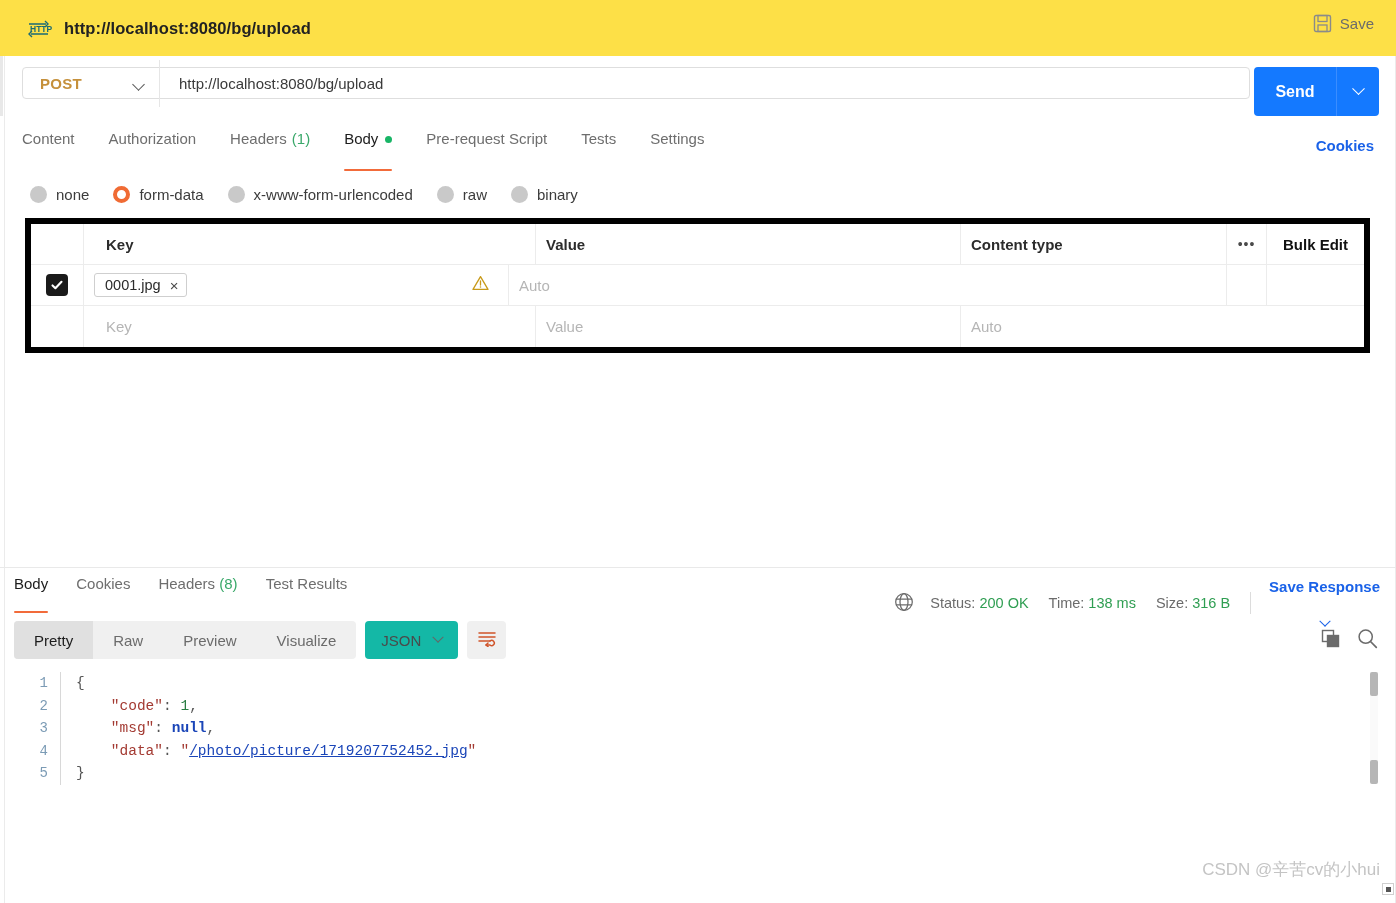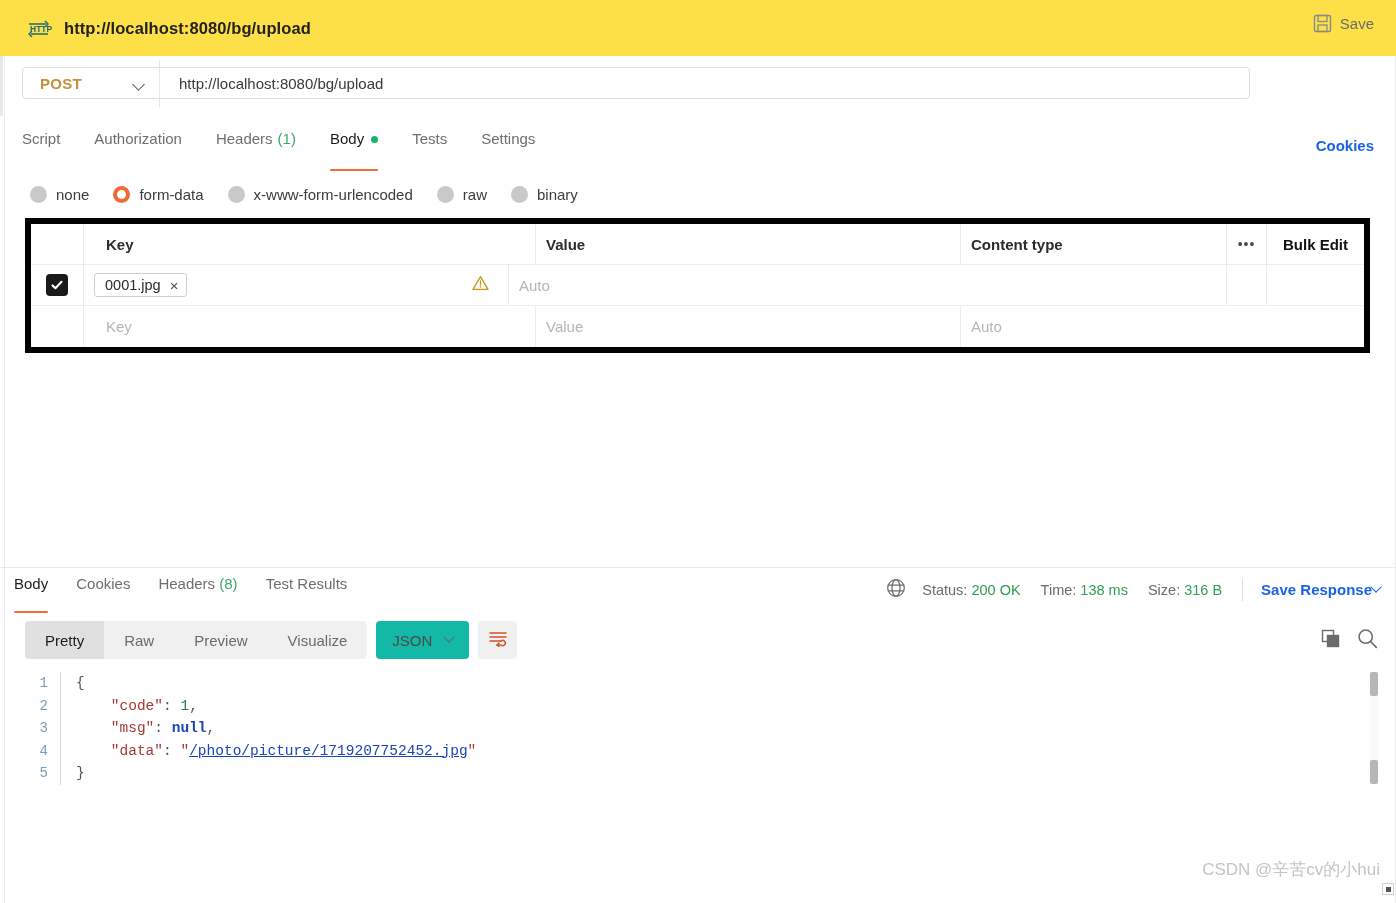--- a/index.html
+++ b/index.html
@@ -86,25 +86,25 @@
   .restab:first-child { padding-left:0; padding-right:14px; }
   .restab.active { color:#1c1c1c; }
   .restab .cnt { color:#3aa86a; }
   .restab-underline { position:absolute; left:0; right:14px; bottom:-4px; height:2.5px; background:#f26b3a; border-radius:2px; }
 
   .resp-meta { position:absolute; right:16px; top:578px; display:flex; align-items:center; gap:0; font-size:14.5px; }
   .globe { margin-right:16px; }
   .meta-item { color:#6b6b6b; margin-right:20px; white-space:nowrap; }
   .meta-item b { font-weight:normal; color:#2f9e52; }
   .meta-div { width:1px; height:22px; background:#dcdcdc; margin-right:18px; }
-  .save-resp { color:#1a62e8; font-weight:bold; font-size:15px; cursor:pointer; display:flex; align-items:center; gap:0; }
+  .save-resp { color:#1a62e8; font-weight:bold; font-size:15px; cursor:pointer; display:flex; align-items:center; gap:25px;flex-direction:column; }
   .save-resp i { display:block; width:8px; height:8px; border-right:1.7px solid #1a62e8; border-bottom:1.7px solid #1a62e8; transform:rotate(45deg) translate(-2px,-2px); }
 
   
-  .fmtbar { position:absolute; left:14px; top:621px; height:38px; display:flex; align-items:center; gap:9px;margin-left:11px; }
+  .fmtbar { position:absolute; left:14px; top:621px; height:38px; display:flex; align-items:center; gap:9px; }
   .seg { display:flex; background:#f0f0f0; border-radius:4px; height:38px; overflow:hidden; }
   .segbtn { padding:0 20px; height:38px; display:flex; align-items:center; font-size:15px; color:#6b6b6b; cursor:pointer; }
   .segbtn.active { background:#e0e0e0; color:#1c1c1c; }
   .jsonsel { display:flex; align-items:center; gap:13px; background:#14b8a6; border-radius:4px; height:38px; padding:0 16px; cursor:pointer; font-size:15px; color:#4a4a4a; }
   .jsonsel i { display:block; width:8px; height:8px; border-right:1.7px solid #666; border-bottom:1.7px solid #666; transform:rotate(45deg) translate(-2px,-2px); }
   .wrapbtn { width:39px; height:38px; background:#f0f0f0; border-radius:4px; display:flex; align-items:center; justify-content:center; cursor:pointer; }
   .respicons { position:absolute; right:18px; top:628px; display:flex; align-items:center; gap:16px; }
 
   
   .code { position:absolute; left:14px; top:672px; width:1350px; height:200px; font-family:"Liberation Mono", monospace; font-size:14.5px; }
@@ -159,36 +159,46 @@
   </div>
 
   <div class="urlbar">
     <div class="method">
       <span class="method-label">POST</span>
       <span class="chev"></span>
     </div>
     <input class="url-input" type="text" value="http://localhost:8080/bg/upload" placeholder="Enter URL or paste text" style="">
   </div>
 
+  <div class="send-wrap">
+    <div class="send-main">Send</div>
+    <div class="send-div"></div>
+    <div class="send-chev">
+        <i></i>
+      </div>
+  </div>
 
   <div class="req-tabs">
     <div class="rtab">
-      <span>Script</span>
+      <span>Content</span>
     </div>
     <div class="rtab">
       <span>Authorization</span>
     </div>
     <div class="rtab">
       <span>Headers</span>
       <span class="cnt">(1)</span>
     </div>
     <div class="rtab active">
       <span>Body</span>
       <span class="greendot"></span>
       <span class="rtab-underline"></span>
+    </div>
+    <div class="rtab">
+      <span>Pre-request Script</span>
     </div>
     <div class="rtab">
       <span>Tests</span>
     </div>
     <div class="rtab">
       <span>Settings</span>
     </div>
   </div>
   <div class="cookies-link">Cookies</div>
 

